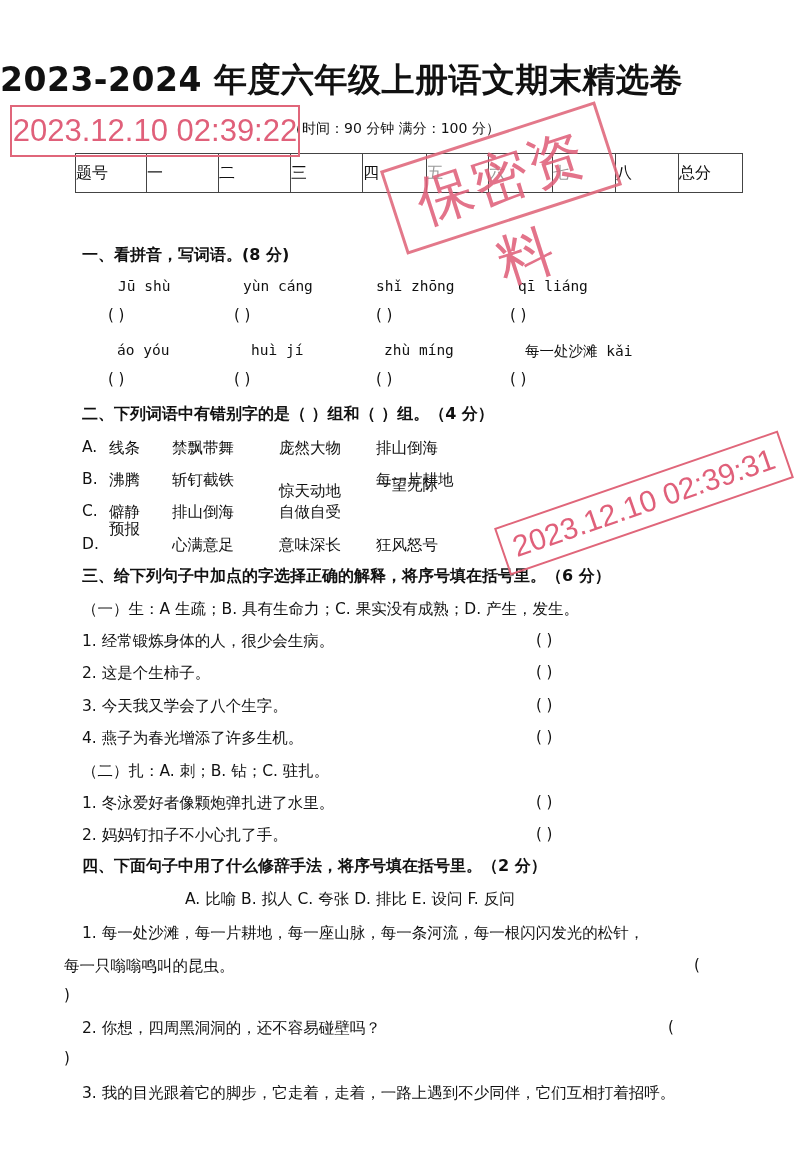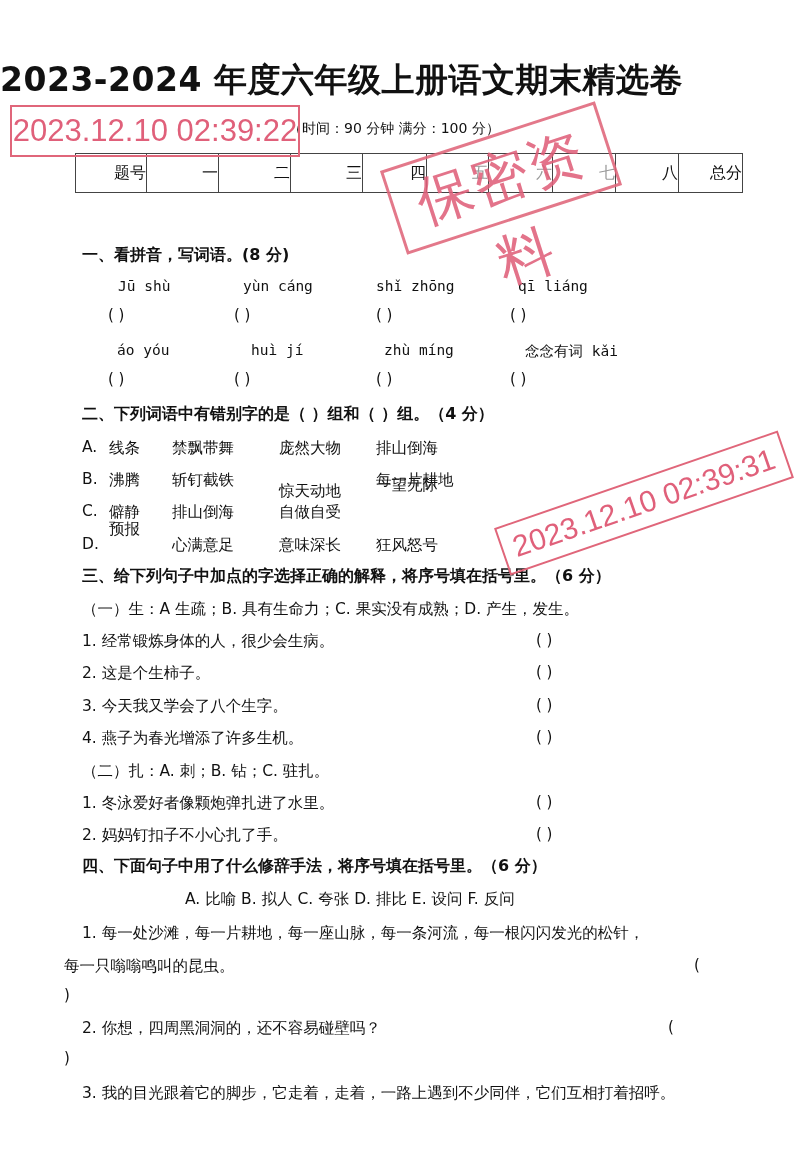--- a/index.html
+++ b/index.html
@@ -7,21 +7,21 @@
          font-family:"DejaVu Sans", "Liberation Sans", sans-serif; color:#111; }
   .abs { position:absolute; white-space:nowrap; }
   .title { left:0; width:652px; top:58px; text-align:center; font-size:33px; font-weight:bold; letter-spacing:0.5px; }
   .subtitle { left:288px; top:120px; font-size:14px; }
   .sec { font-size:16px; font-weight:bold; }
   .txt { font-size:15.5px; }
   .py { font-family:"DejaVu Sans Mono", "Liberation Mono", monospace; font-size:14.5px; }
   .paren { font-size:15px; }
 
   table.score { position:absolute; left:75px; top:153px; border-collapse:collapse; }
-  table.score td { border:1.3px solid #444; height:38px; text-align:right; font-size:16px; padding:0; }
+  table.score td { border:1.3px solid #444; height:38px; text-align:left; font-size:16px; padding:0; }
   table.score td.faint { color:#999; }
 
   .stamp { position:absolute; color:#e0607a; border:3px solid #e0667a; font-family:"Liberation Sans", sans-serif; }
   .stamp1 { left:10px; top:105px; width:286px; height:48px; font-size:31px; line-height:48px; text-align:center; border-width:2.5px; }
   .stamp2 { left:388px; top:134px; width:220px; height:82px; font-size:56px; line-height:82px; text-align:center;
             transform:rotate(-18deg); transform-origin:center; font-family:"DejaVu Sans", sans-serif; letter-spacing:2px; opacity:0.88; }
   .stamp3 { left:494px; top:478px; width:296px; height:46px; font-size:30px; line-height:46px; text-align:center;
             transform:rotate(-19deg); transform-origin:center; border-width:2.5px; }
 </style>
 </head>
@@ -53,21 +53,21 @@
 <div class="abs py" style="left:376px; top:278px;">shǐ zhōng</div>
 <div class="abs py" style="left:518px; top:278px;">qī liáng</div>
 <div class="abs paren" style="left:108px; top:306px;">(          )</div>
 <div class="abs paren" style="left:234px; top:306px;">(          )</div>
 <div class="abs paren" style="left:376px; top:306px;">(          )</div>
 <div class="abs paren" style="left:510px; top:306px;">(          )</div>
 
 <div class="abs py" style="left:117px; top:342px;">áo yóu</div>
 <div class="abs py" style="left:251px; top:342px;">huì jí</div>
 <div class="abs py" style="left:384px; top:342px;">zhù míng</div>
-<div class="abs py" style="left:525px; top:342px;">念念有词 kǎi</div>
+<div class="abs py" style="left:525px; top:342px;">每一处沙滩 kǎi</div>
 <div class="abs paren" style="left:108px; top:370px;">(          )</div>
 <div class="abs paren" style="left:234px; top:370px;">(          )</div>
 <div class="abs paren" style="left:376px; top:370px;">(          )</div>
 <div class="abs paren" style="left:510px; top:370px;">(          )</div>
 
 <div class="abs sec" style="left:82px; top:404px;">二、下列词语中有错别字的是（          ）组和（          ）组。（4 分）</div>
 <div>
   <div class="abs txt" style="left:82px; top:438px;">A.</div>
   <div class="abs txt" style="left:109px; top:438px;">线条</div>
   <div class="abs txt" style="left:172px; top:438px;">禁飘带舞</div>
@@ -106,21 +106,21 @@
 <div class="abs paren" style="left:536px; top:696px;">(        )</div>
 <div class="abs txt" style="left:82px; top:728px;">4. 燕子为春光增添了许多生机。</div>
 <div class="abs paren" style="left:536px; top:728px;">(        )</div>
 
 <div class="abs txt" style="left:82px; top:761px;">（二）扎：A. 刺；B. 钻；C. 驻扎。</div>
 <div class="abs txt" style="left:82px; top:793px;">1. 冬泳爱好者像颗炮弹扎进了水里。</div>
 <div class="abs paren" style="left:536px; top:793px;">(        )</div>
 <div class="abs txt" style="left:82px; top:825px;">2. 妈妈钉扣子不小心扎了手。</div>
 <div class="abs paren" style="left:536px; top:825px;">(        )</div>
 
-<div class="abs sec" style="left:82px; top:856px;">四、下面句子中用了什么修辞手法，将序号填在括号里。（6 分）</div>
+<div class="abs sec" style="left:82px; top:856px;">四、下面句子中用了什么修辞手法，将序号填在括号里。（2 分）</div>
 <div class="abs txt" style="left:185px; top:889px;">A. 比喻    B. 拟人    C. 夸张    D. 排比    E. 设问    F. 反问</div>
 <div class="abs txt" style="left:82px; top:923px;">1. 每一处沙滩，每一片耕地，每一座山脉，每一条河流，每一根闪闪发光的松针，</div>
 <div class="abs txt" style="left:64px; top:956px;">每一只嗡嗡鸣叫的昆虫。</div>
 <div class="abs paren" style="left:694px; top:956px;">(</div>
 <div class="abs paren" style="left:64px; top:986px;">)</div>
 <div class="abs txt" style="left:82px; top:1018px;">2. 你想，四周黑洞洞的，还不容易碰壁吗？</div>
 <div class="abs paren" style="left:668px; top:1018px;">(</div>
 <div class="abs paren" style="left:64px; top:1049px;">)</div>
 <div class="abs txt" style="left:82px; top:1083px;">3. 我的目光跟着它的脚步，它走着，走着，一路上遇到不少同伴，它们互相打着招呼。</div>
 

